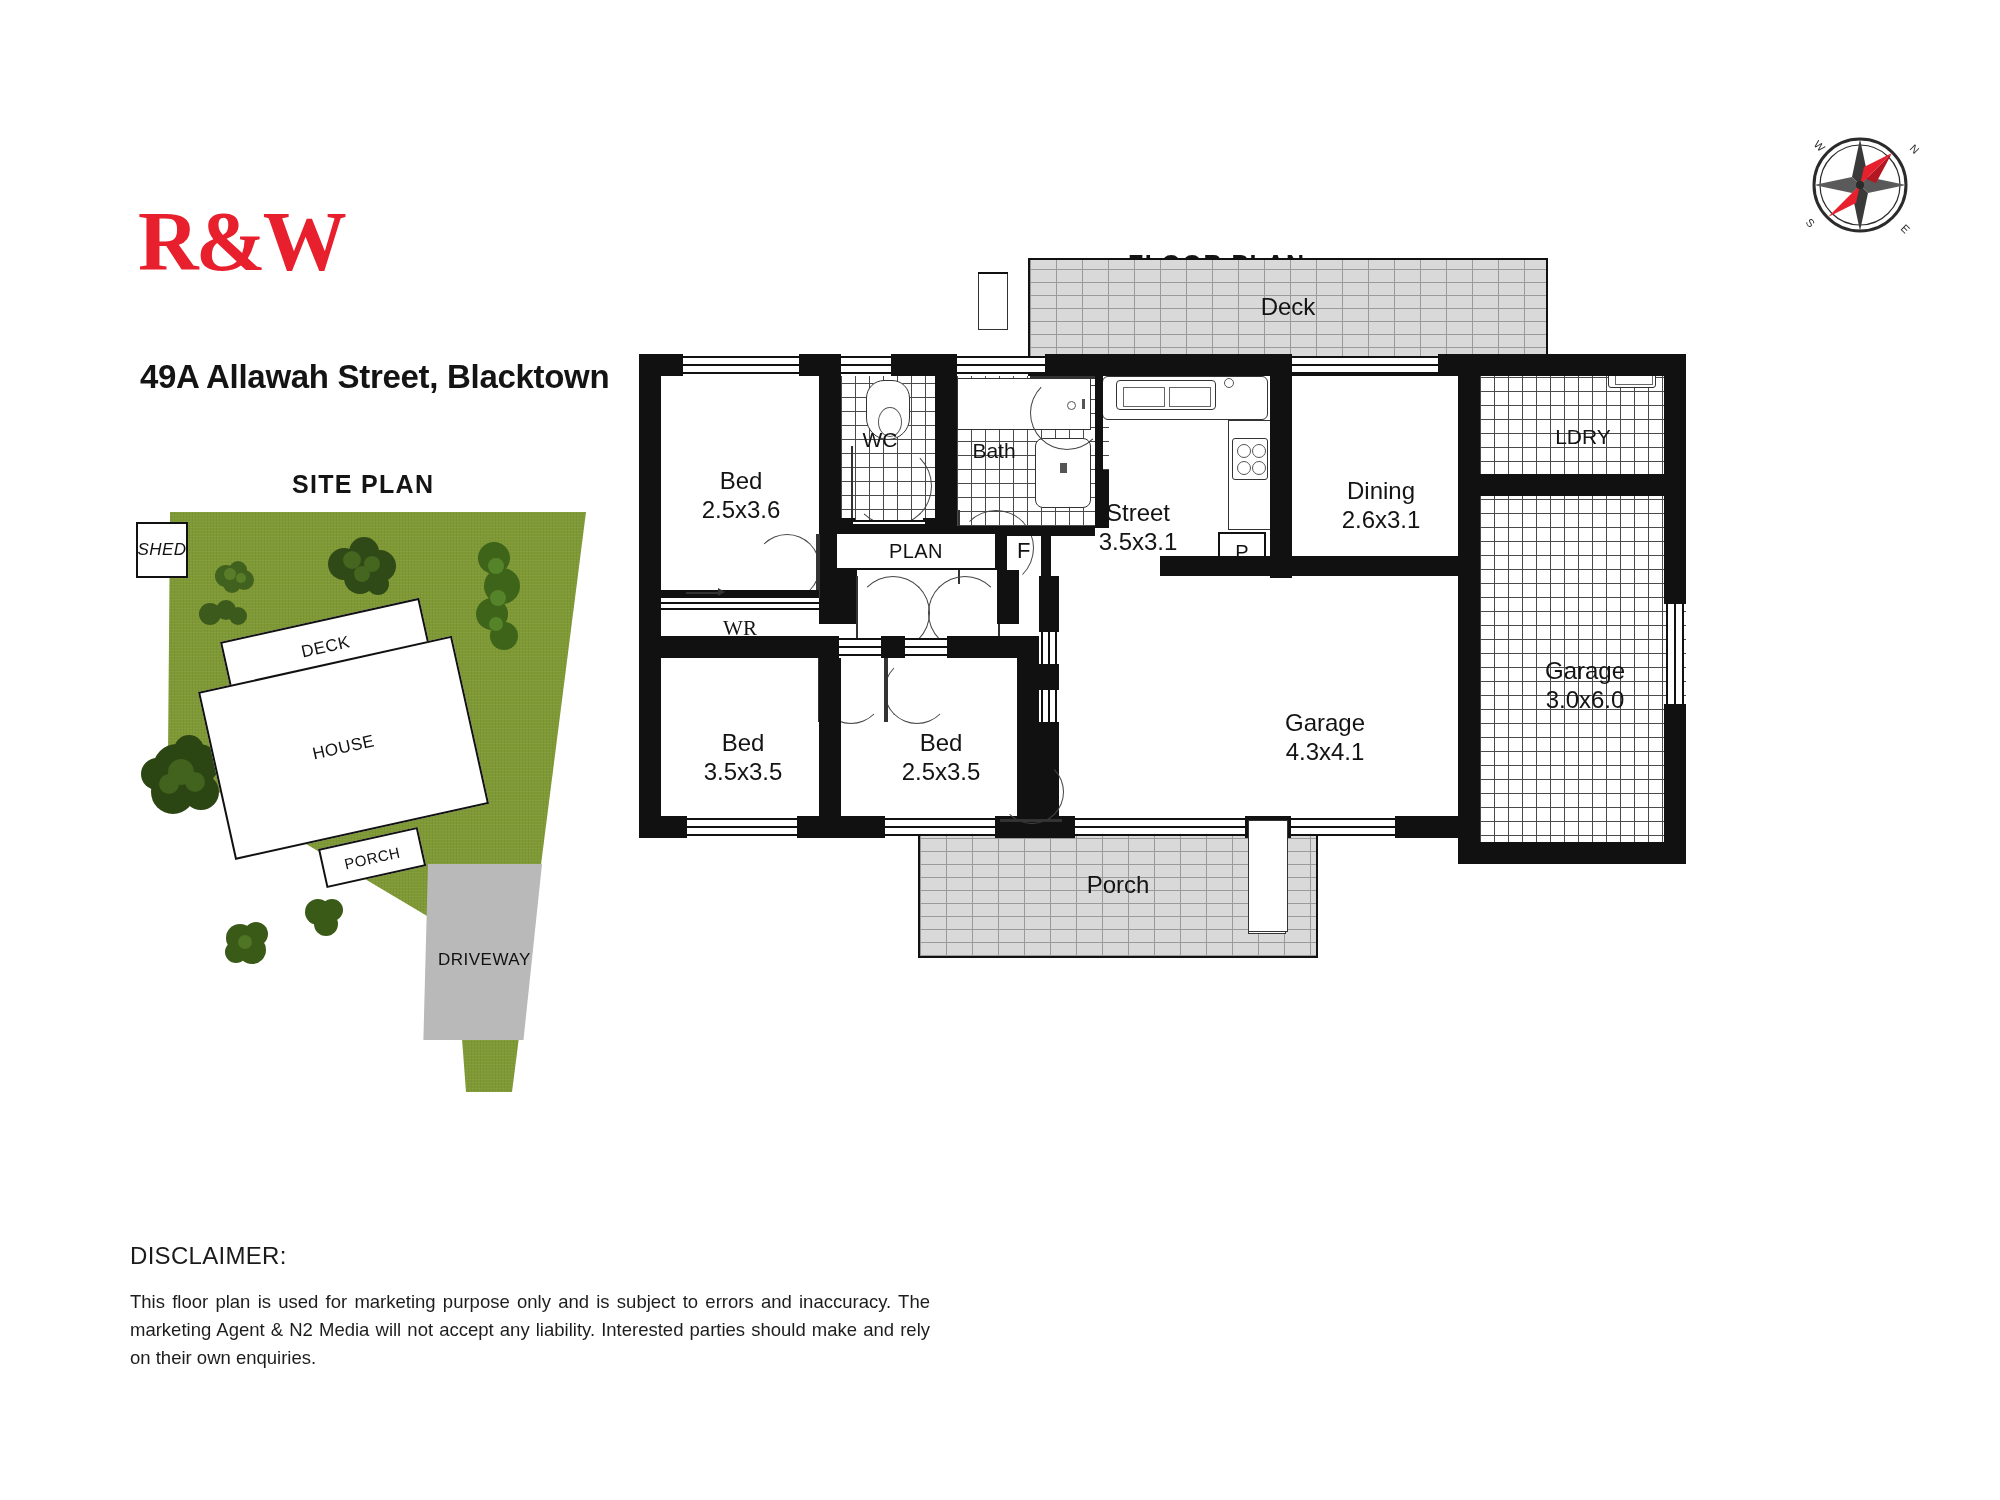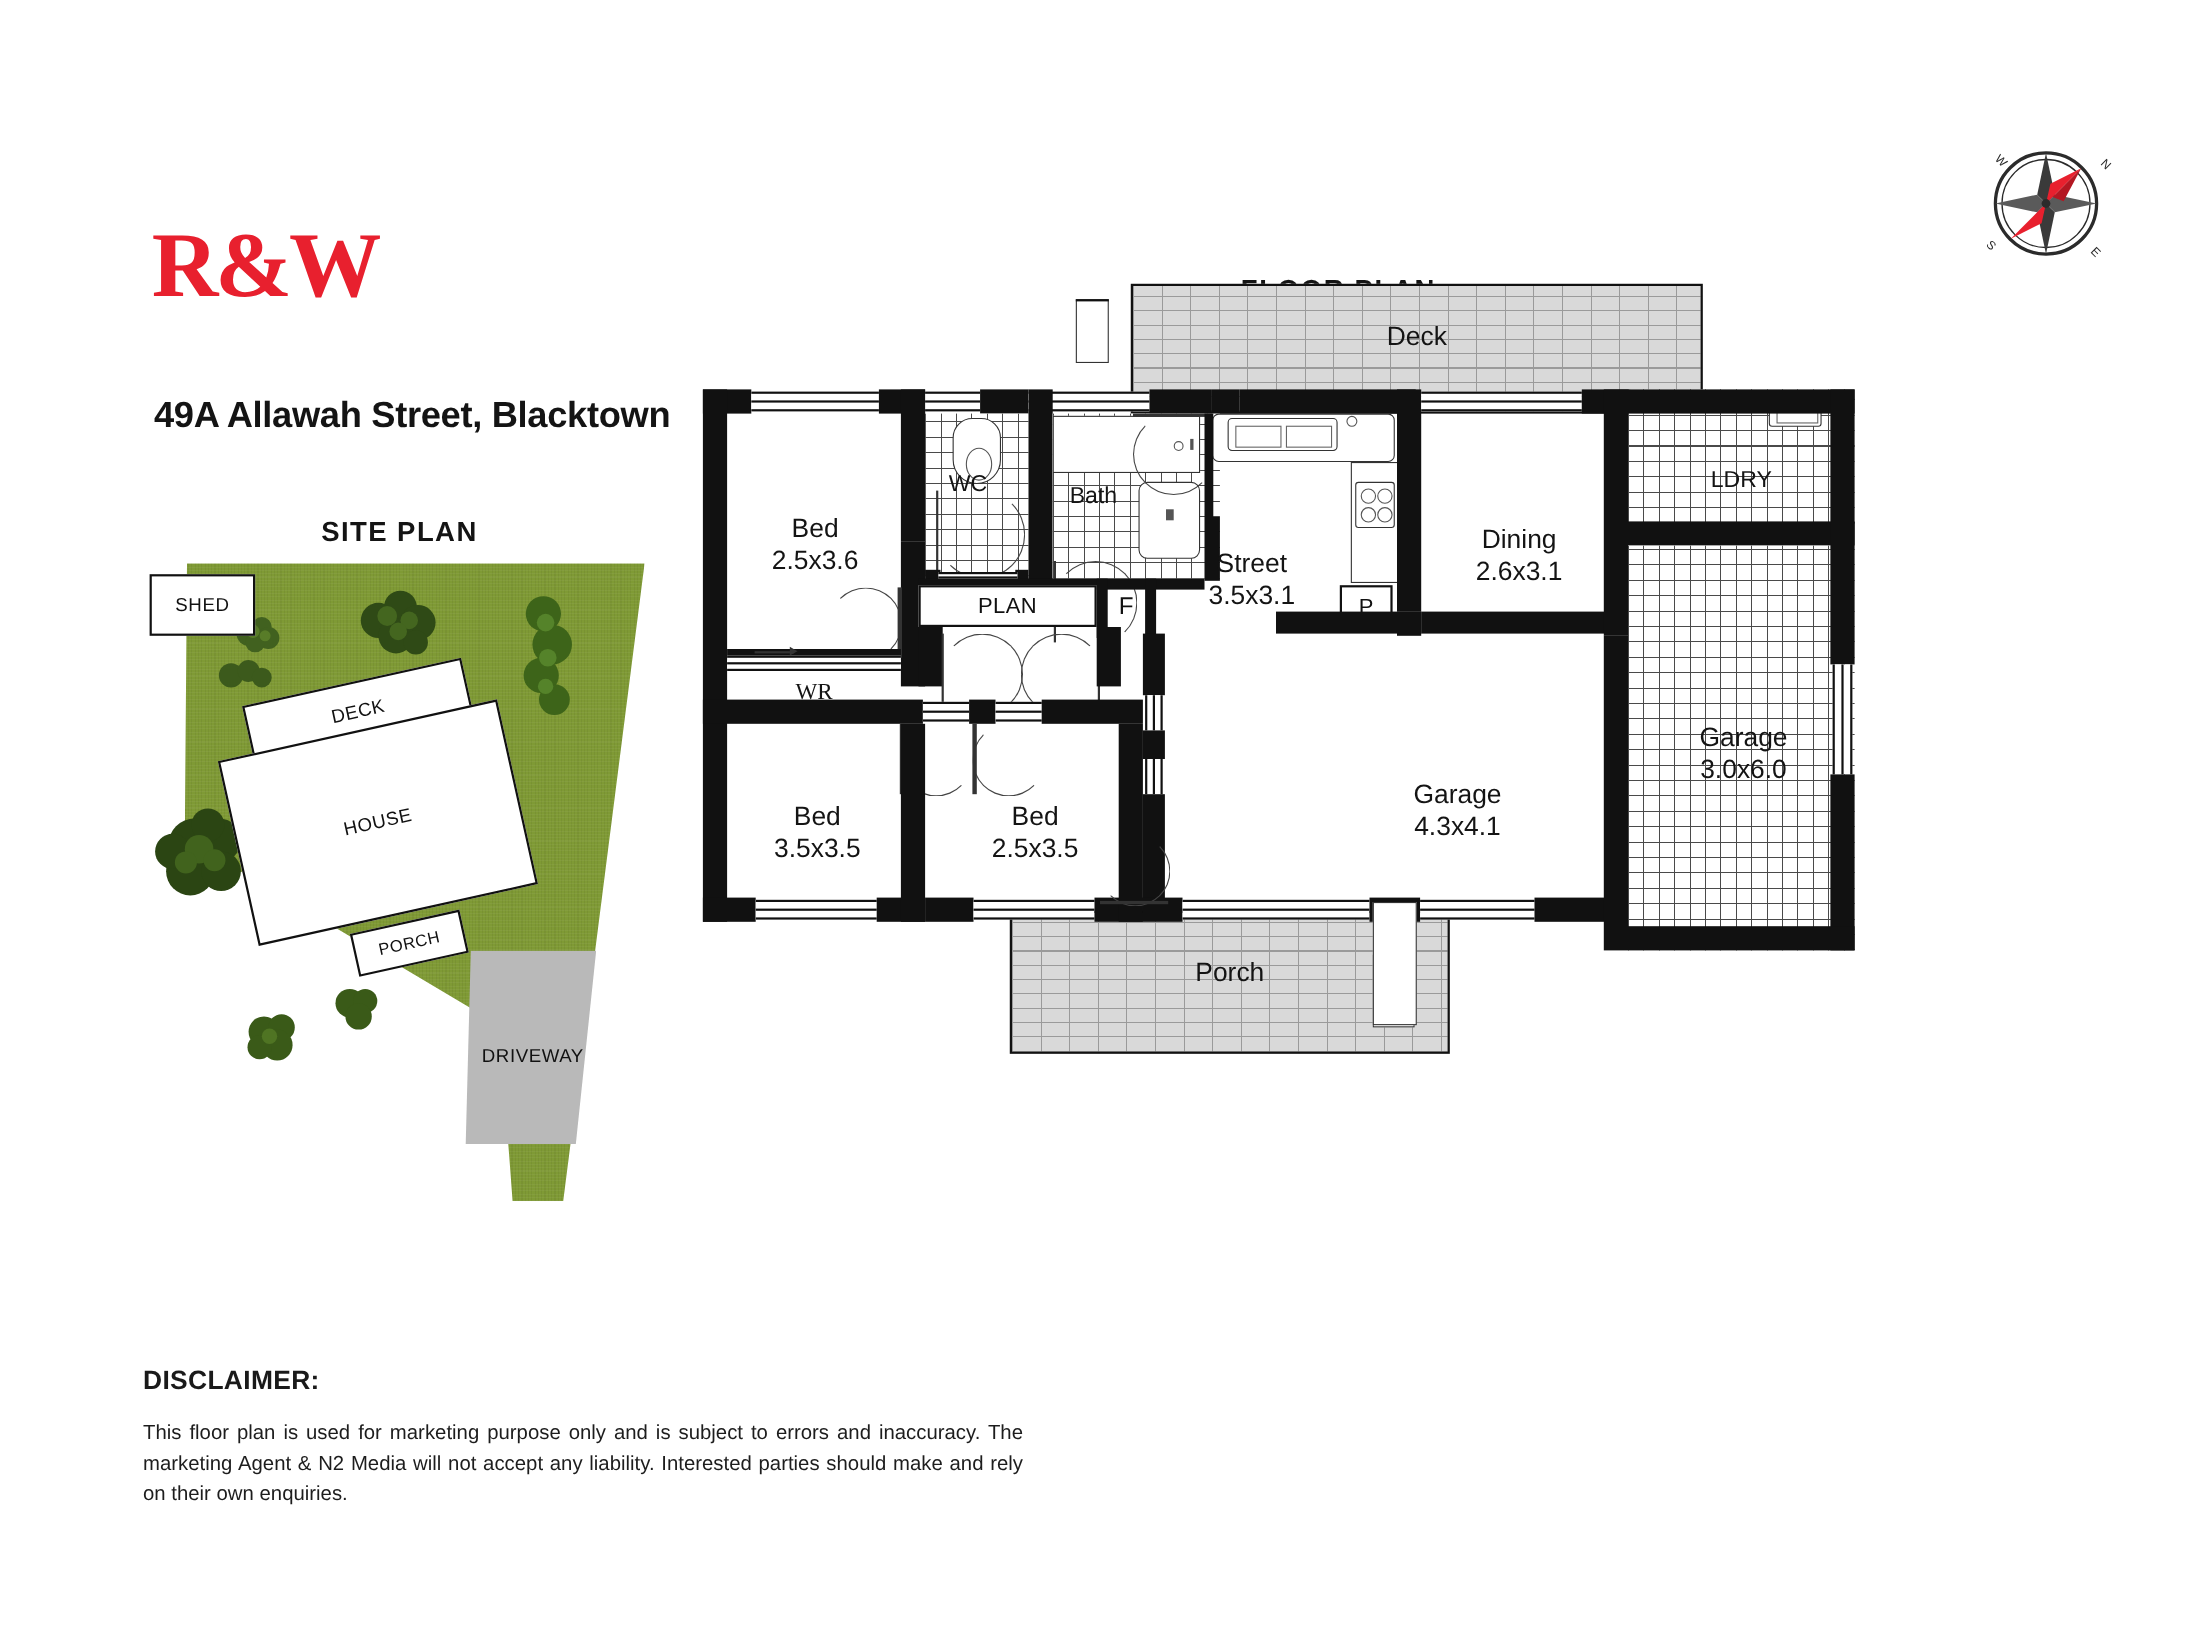--- a/index.html
+++ b/index.html
@@ -122,21 +122,21 @@
   .door-arc{position:absolute;border:1.5px solid #444;border-radius:50%;background:transparent;}
   .door-leaf{position:absolute;background:#333;}
   .boxlbl{
     position:absolute;background:#fff;border:2.5px solid #111;
     display:flex;align-items:center;justify-content:center;
     font-size:20px;color:#111;box-sizing:border-box;letter-spacing:.4px;
   }
 
   
   #disclaimer-head{
-    left:130px;top:1242px;font-size:24px;font-weight:bold;letter-spacing:.3px;
+    left:130px;top:1242px;font-size:24px;font-weight:normal;letter-spacing:.3px;
   }
   #disclaimer-body{
     left:130px;top:1288px;width:800px;font-size:18.5px;line-height:1.52;
     text-align:justify;color:#1d1d1d;
   }
 </style>
 </head>
 <body>
 
 <div class="abs" id="logo">R&amp;W</div>
@@ -263,21 +263,21 @@
           <circle cx="28" cy="34" r="12"></circle>
         </g>
       </svg>
   </div>
 
   <div class="driveway" style="left:254px;top:352px;width:120px;height:176px;
               clip-path:polygon(6px 0px,120px 0px,96px 228px,0px 228px);">
     <span style="position:absolute;left:16px;top:86px;">DRIVEWAY</span>
   </div>
 
-  <div class="site-box" style="left:-32px;top:10px;width:96px;height:56px;">
+  <div class="site-box" style="left:-32px;top:10px;width:52px;height:56px;font-style:italic;">
     <span>SHED</span>
   </div>
 
   <div class="site-box" style="left:52px;top:130px;width:204px;height:56px;transform:rotate(-12.5deg);transform-origin:0 0;">
     <span style="transform:rotate(0deg);">DECK</span>
   </div>
 
   <div class="site-box" style="left:30px;top:180px;width:260px;height:172px;transform:rotate(-12.5deg);transform-origin:0 0;">
     <span>HOUSE</span>
   </div>

